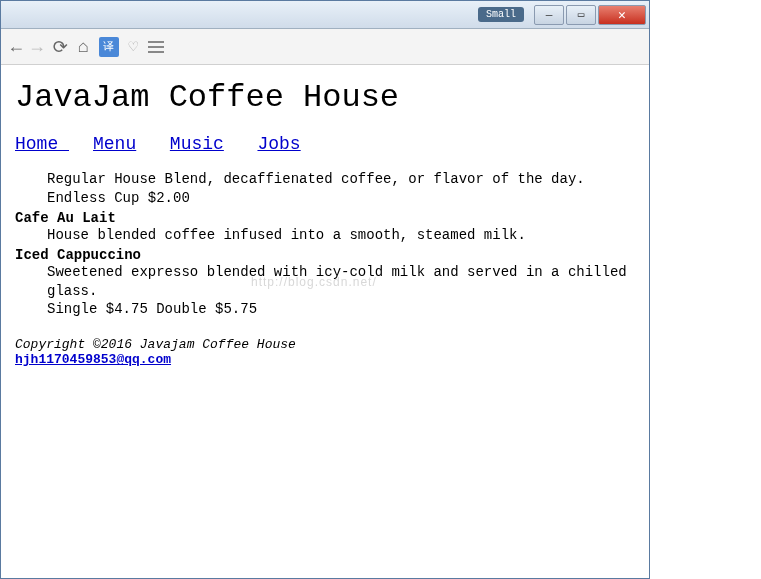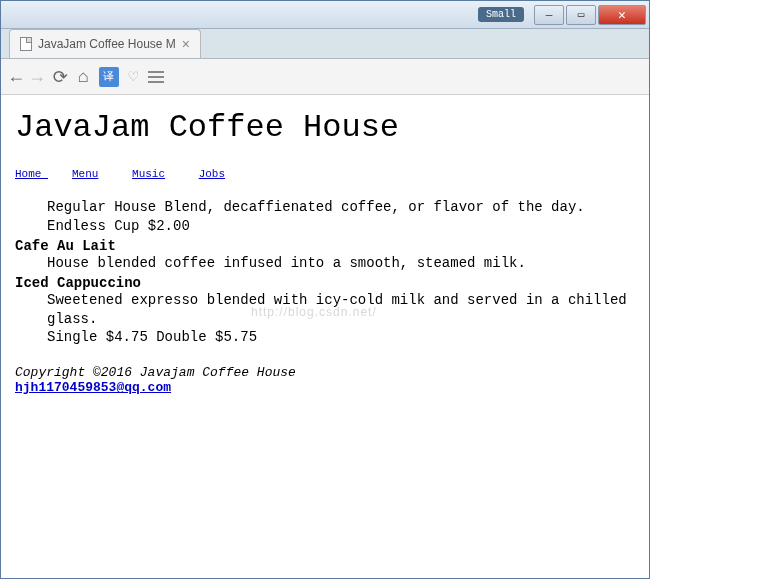--- a/index.html
+++ b/index.html
@@ -29,48 +29,41 @@
     .addr-action { color: #888; font-size: 14px; flex-shrink: 0; }
     .trans-badge { width: 20px; height: 20px; background: #4a88d8; color: #fff; display: flex; align-items: center; justify-content: center; font-size: 11px; border-radius: 2px; font-family: Arial; }
     .shield { font-size: 16px; color: #aaa; }
     .menu-lines { display: flex; flex-direction: column; gap: 3px; }
     .menu-lines span { width: 16px; height: 2px; background: #888; }
     
     
     .content { flex: 1; padding: 14px 14px; overflow: auto; position: relative; }
     h1 { font-family: "SimSun", "Courier New", serif; font-weight: normal; font-size: 32px; margin-bottom: 18px; color: #000; }
     .nav-links { margin-bottom: 16px; }
-    .nav-links a { color: #0000cc; text-decoration: underline; font-size: 11px; margin-right: 24px; }
+    .nav-links a { color: #0000cc; text-decoration: underline; font-size: 18px; margin-right: 24px; }
     dl { font-size: 14px; color: #000; }
     dt { font-weight: bold; margin-top: 2px; }
     dd { margin-left: 32px; line-height: 1.35; }
     .footer { margin-top: 18px; font-size: 13px; }
     .footer .copy { font-style: italic; }
     .footer a { color: #0000cc; text-decoration: underline; font-weight: bold; }
     .watermark { position: absolute; top: 210px; left: 250px; color: #d8d8d8; font-family: Arial; font-size: 12px; letter-spacing: 1px; pointer-events: none; }
   </style>
 </head>
 <body>
 
 <div class="window">
 
   <div class="titlebar">
     <div class="small-btn">Small</div>
     <div class="win-btn">—</div>
     <div class="win-btn">▭</div>
     <div class="win-btn close">✕</div>
   </div>
 
-  <div class="tabstrip">
-    <div class="tab">
-      <span class="tab-icon"></span>
-      <span>JavaJam Coffee House M</span>
-      <span class="tab-close">×</span>
-    </div>
-  </div>
 
   <div class="toolbar">
     <span class="nav-icon">←</span>
     <span class="nav-icon disabled">→</span>
     <span class="nav-icon">⟳</span>
     <span class="nav-icon">⌂</span>
     <div class="trans-badge">译</div>
     <span class="shield">♡</span>
     <div class="menu-lines">
         <span></span>

